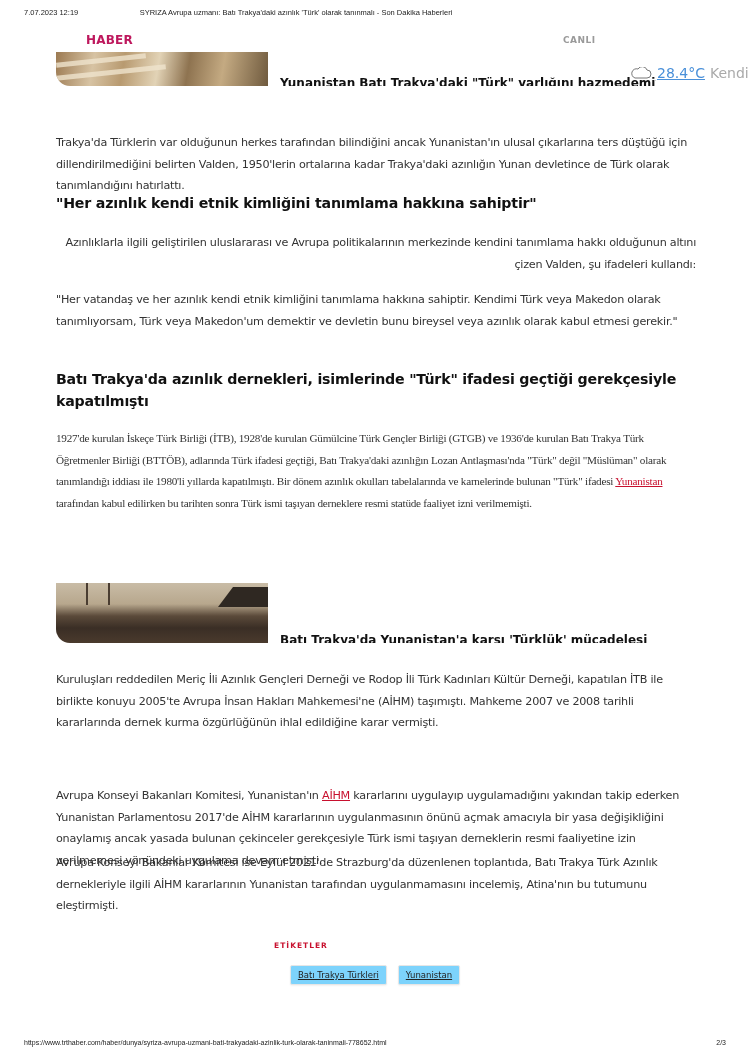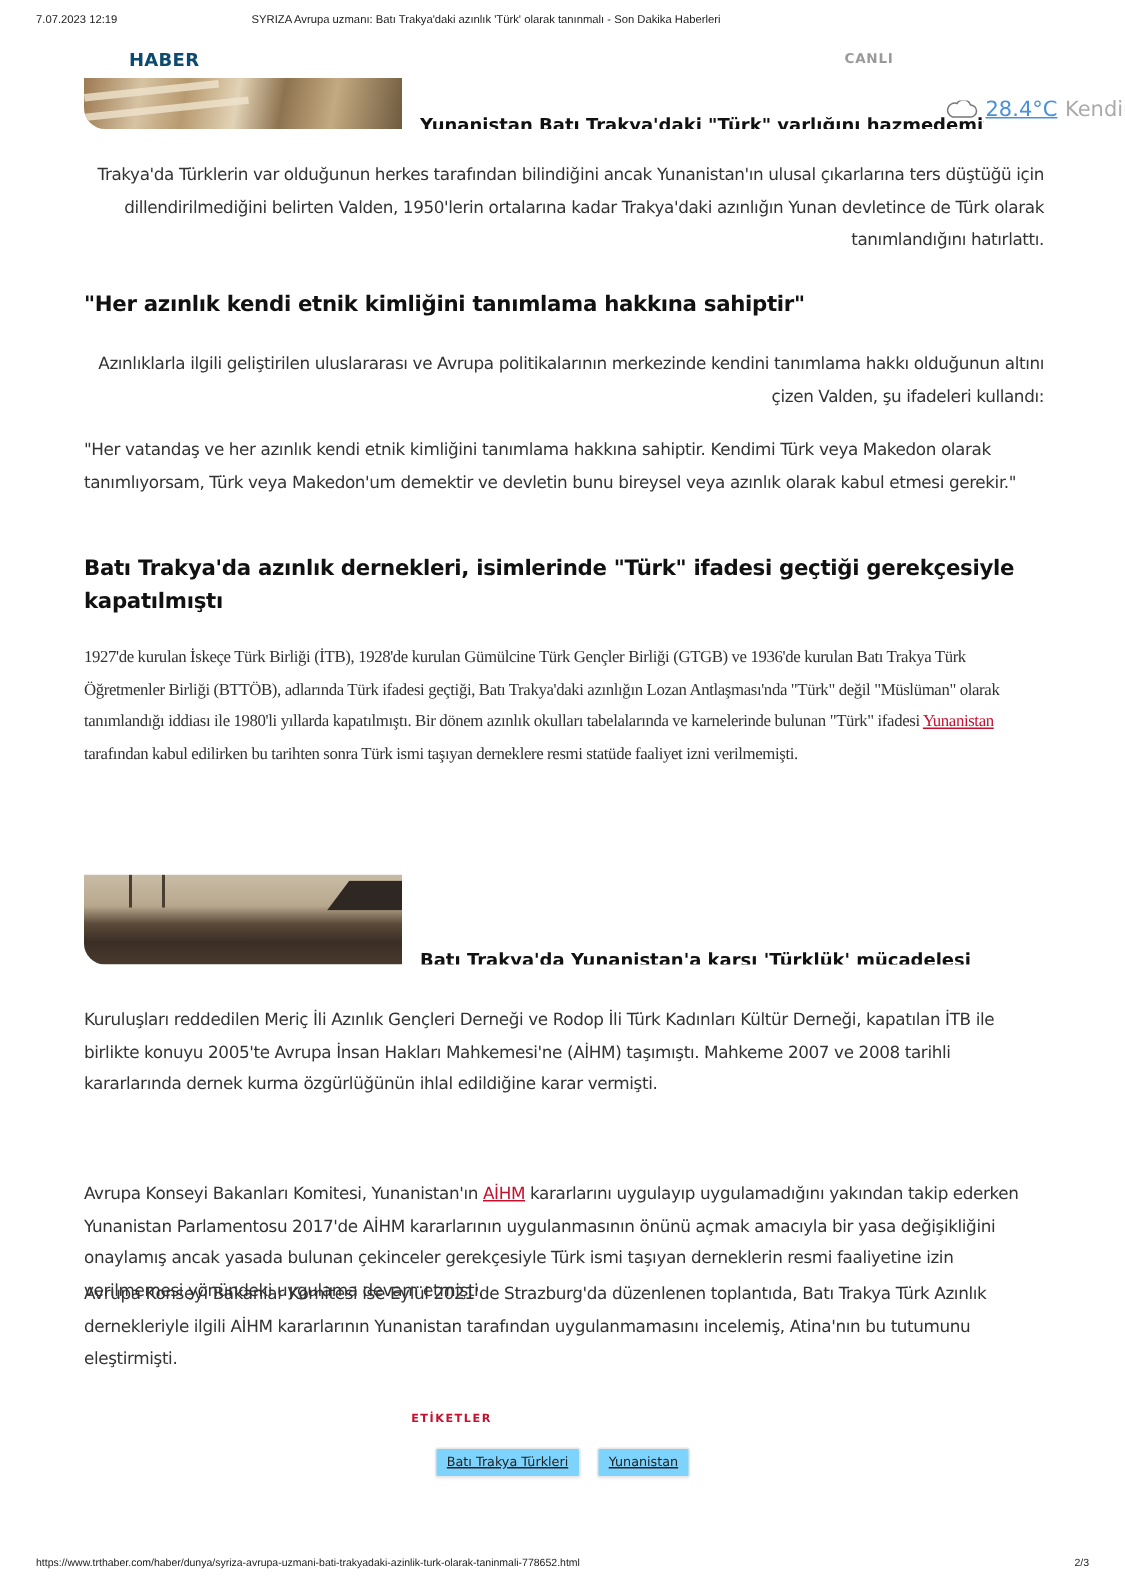--- a/index.html
+++ b/index.html
@@ -1,24 +1,24 @@
 <!DOCTYPE html>
 <html><head>
 <meta charset="utf-8">
 <style>
   html,body{margin:0;padding:0;background:#fff;}
   body{width:750px;height:1061px;position:relative;overflow:hidden;font-family:"DejaVu Sans",sans-serif;color:#333;}
   .print-header{position:absolute;top:8px;left:0;width:750px;font-family:"Liberation Sans",sans-serif;font-size:7.5px;color:#222;}
   .print-header .date{position:absolute;left:24px;}
-  .print-header .title{position:absolute;left:0;width:592px;text-align:center;margin-left:28px;}
+  .print-header .title{position:absolute;left:0;width:592px;text-align:center;}
   .print-footer{position:absolute;top:1039px;left:0;width:750px;font-family:"Liberation Sans",sans-serif;font-size:7px;color:#222;}
   .print-footer .url{position:absolute;left:24px;}
   .print-footer .page{position:absolute;right:24px;}
 
-  .logo{position:absolute;left:86px;top:33px;font-family:"DejaVu Sans",sans-serif;font-weight:bold;font-size:12px;color:#0c4a6e;letter-spacing:0.2px;}
+  .logo{position:absolute;left:86px;top:33px;font-family:"DejaVu Sans",sans-serif;font-weight:bold;font-size:12px;color:#be185d;letter-spacing:0.2px;}
   .canli{position:absolute;left:563px;top:35px;font-family:"DejaVu Sans",sans-serif;font-weight:bold;font-size:9px;color:#9a9a9a;letter-spacing:0.5px;}
   .weather{position:absolute;left:630px;top:33px;display:flex;align-items:center;gap:5px;font-size:14px;margin-top:32px;}
   .weather .temp{color:#4a90d9;text-decoration:underline;}
   .weather .city{color:#aaa;}
   .weather svg{display:block;}
 
   .related{position:absolute;left:56px;width:600px;height:34px;overflow:hidden;}
   .related .thumb{position:absolute;left:0;top:0;width:212px;height:34px;border-bottom-left-radius:14px;overflow:hidden;}
   .related .rtitle{position:absolute;left:224px;font-family:"DejaVu Sans",sans-serif;font-weight:bold;font-size:12px;color:#111;white-space:nowrap;}
   .thumb1{background:linear-gradient(100deg,#9c7a52 0%,#d7c3a3 18%,#b89a70 32%,#e2d3b6 48%,#8e7350 62%,#c4aa82 78%,#6f5a3e 100%);}
@@ -56,21 +56,21 @@
 </div>
 
 <div class="related" style="top:52px;">
   <div class="thumb thumb1">
     <div class="stripe" style="top:6px;width:90px;"></div>
     <div class="stripe" style="top:18px;width:110px;"></div>
   </div>
   <div class="rtitle" style="top:24px;">Yunanistan Batı Trakya'daki "Türk" varlığını hazmedemiyor</div>
 </div>
 
-<p class="p" style="top:106px;text-align:right;">Trakya'da Türklerin var olduğunun herkes tarafından bilindiğini ancak Yunanistan'ın ulusal çıkarlarına ters düştüğü için dillendirilmediğini belirten Valden, 1950'lerin ortalarına kadar Trakya'daki azınlığın Yunan devletince de Türk olarak tanımlandığını hatırlattı.</p>
+<p class="p" style="top:132px;">Trakya'da Türklerin var olduğunun herkes tarafından bilindiğini ancak Yunanistan'ın ulusal çıkarlarına ters düştüğü için dillendirilmediğini belirten Valden, 1950'lerin ortalarına kadar Trakya'daki azınlığın Yunan devletince de Türk olarak tanımlandığını hatırlattı.</p>
 
 <h2 class="h" style="top:192px;">"Her azınlık kendi etnik kimliğini tanımlama hakkına sahiptir"</h2>
 
 <p class="p" style="top:232px;text-align:right;">Azınlıklarla ilgili geliştirilen uluslararası ve Avrupa politikalarının merkezinde kendini tanımlama hakkı olduğunun altını çizen Valden, şu ifadeleri kullandı:</p>
 
 <p class="p" style="top:289px;">"Her vatandaş ve her azınlık kendi etnik kimliğini tanımlama hakkına sahiptir. Kendimi Türk veya Makedon olarak tanımlıyorsam, Türk veya Makedon'um demektir ve devletin bunu bireysel veya azınlık olarak kabul etmesi gerekir."</p>
 
 <h2 class="h" style="top:368px;">Batı Trakya'da azınlık dernekleri, isimlerinde "Türk" ifadesi geçtiği gerekçesiyle kapatılmıştı</h2>
 
 <p class="p" style="top:428px;font-family:Liberation Serif, serif;">

